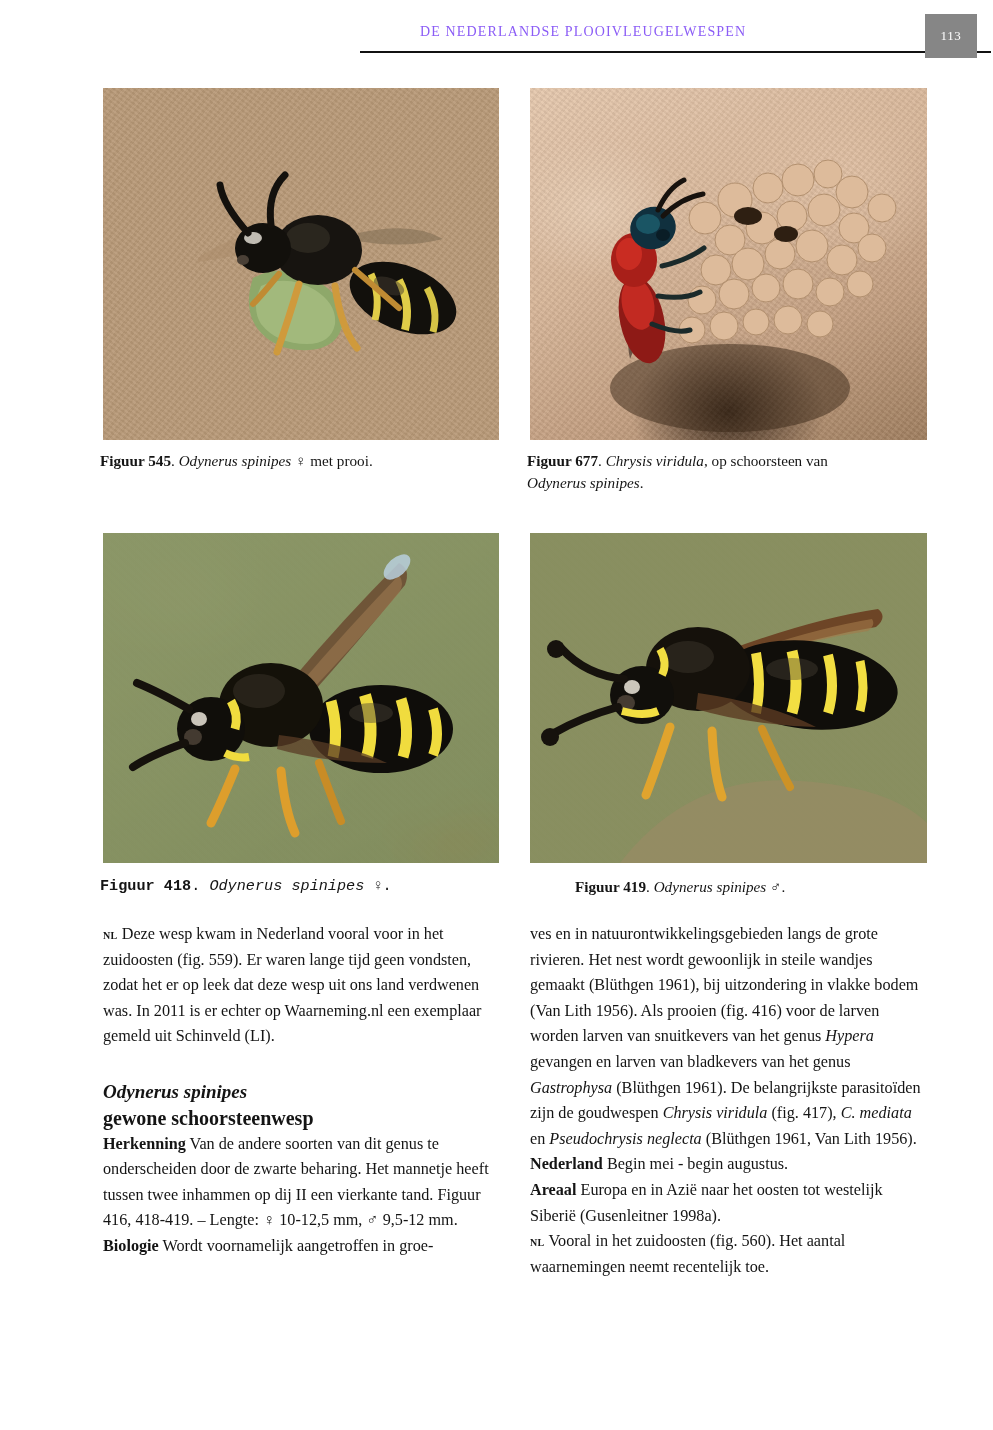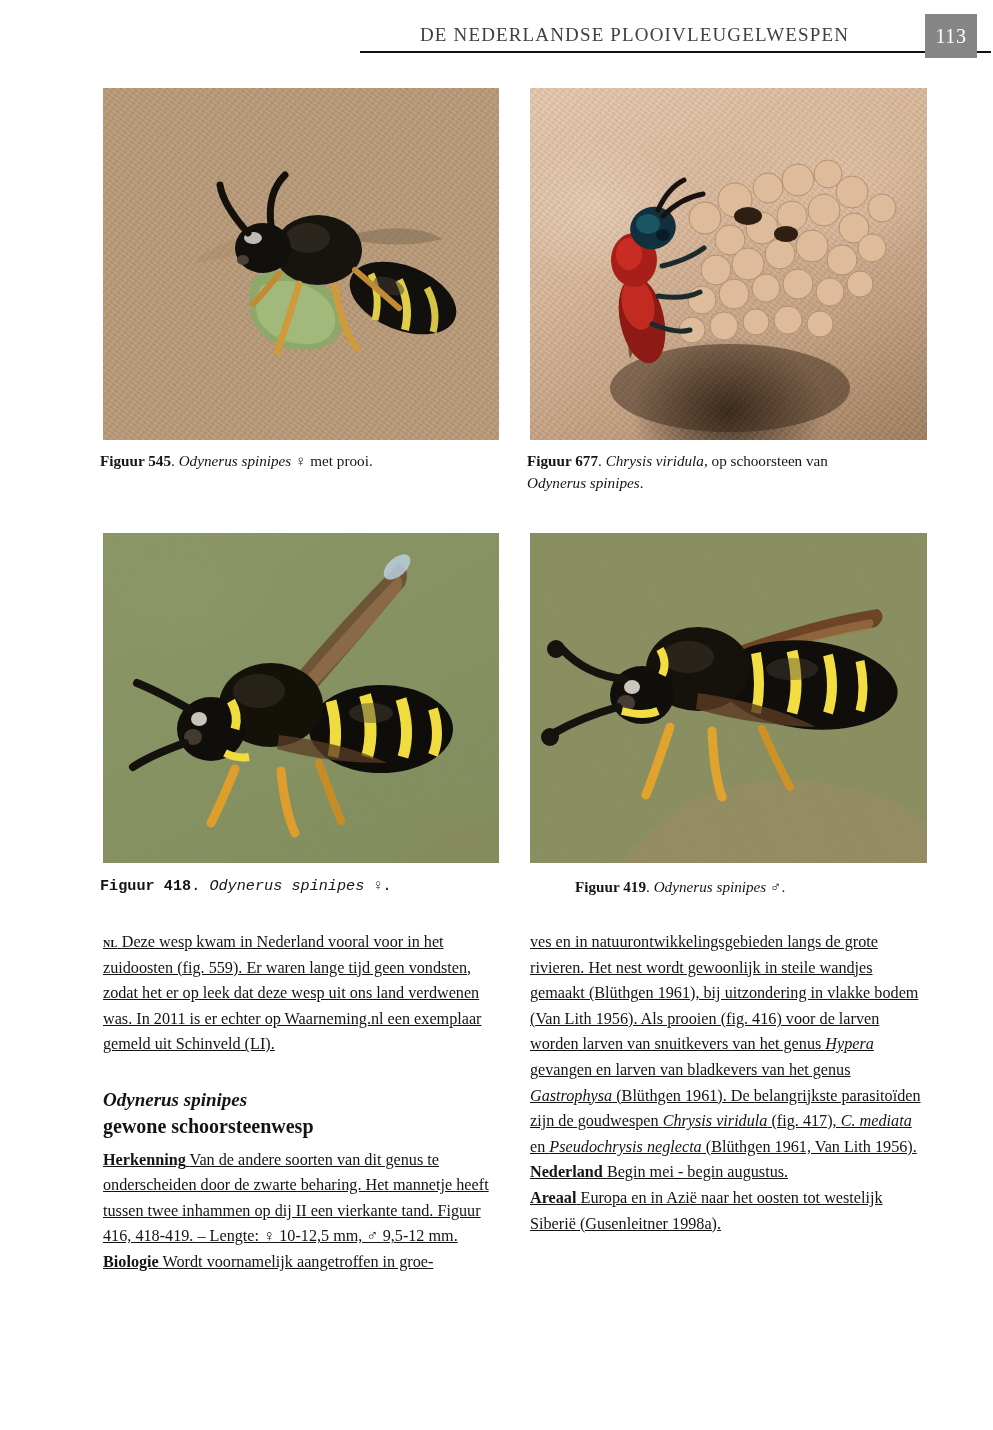--- a/index.html
+++ b/index.html
@@ -21,27 +21,27 @@
     position: absolute;
     left: 0; top: 0;
     width: 993px;
     height: 72px;
   }
   .rh-title {
     position: absolute;
     left: 420px;
     top: 24px;
     width: 420px;
-    text-align: center;
+    text-align: left;
     font-family: "Liberation Serif", "DejaVu Serif", serif;
-    font-size: 19px;
+    font-size: 14px;
     letter-spacing: 1.15px;
     font-variant: small-caps;
     text-transform: uppercase;
-    color: #404040;
+    color: #8b5cf6;
     white-space: nowrap;
   }
   .rh-rule {
     position: absolute;
     left: 360px;
     top: 51px;
     width: 631px;
     height: 2px;
     background: #111111;
   }
@@ -49,21 +49,21 @@
     position: absolute;
     left: 925px;
     top: 14px;
     width: 52px;
     height: 44px;
     background: #868686;
     color: #ffffff;
     display: flex;
     align-items: center;
     justify-content: center;
-    font-size: 20px;
+    font-size: 13px;
     letter-spacing: 0.6px;
   }
 
   
   .fig {
     position: absolute;
   }
   .fig-img {
     width: 100%;
     height: 100%;
@@ -155,21 +155,21 @@
     position: absolute;
     width: 396px;
     font-size: 16.2px;
     line-height: 1.58;
     color: #141414;
     text-align: left;
   }
   #colL { left: 103px; top: 922px; }
   #colR { left: 530px; top: 922px; }
 
-  .col p { margin: 8px 0 0 0; text-decoration: underline; }
+  .col p { margin: 0 0 0 0; }
   .col p + p { margin-top: 0; }
   .para { margin: 0; }
   .para-gap { margin-top: 18px; }
 
   .nl-tag {
     font-variant: small-caps;
     text-transform: lowercase;
     font-weight: bold;
     font-size: 14.4px;
     letter-spacing: .4px;
@@ -432,14 +432,18 @@
   <p class="para">
     <span class="sect-lead">Nederland</span>
     <span>Begin mei - begin augustus.</span>
   </p>
 
   <p class="para">
     <span class="sect-lead">Areaal</span>
     <span>Europa en in Azië naar het oosten tot westelijk Siberië (Gusenleitner 1998a).</span>
   </p>
 
+  <p class="para">
+    <span class="nl-tag sc">NL</span>
+    <span>Vooral in het zuidoosten (fig. 560). Het aantal waarnemingen neemt recentelijk toe.</span>
+  </p>
 
 </div>
 
 </body></html>

